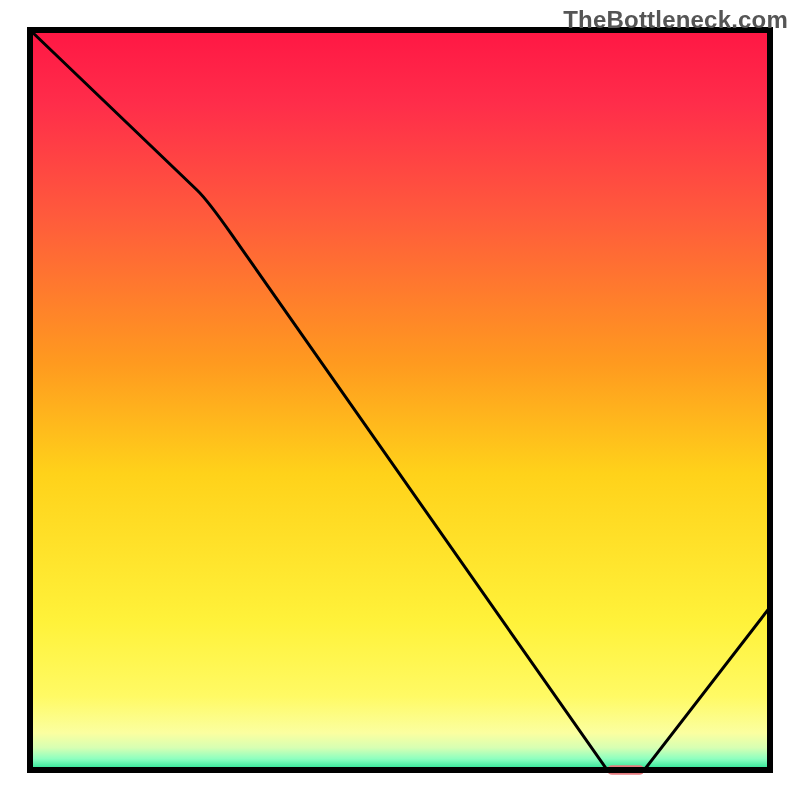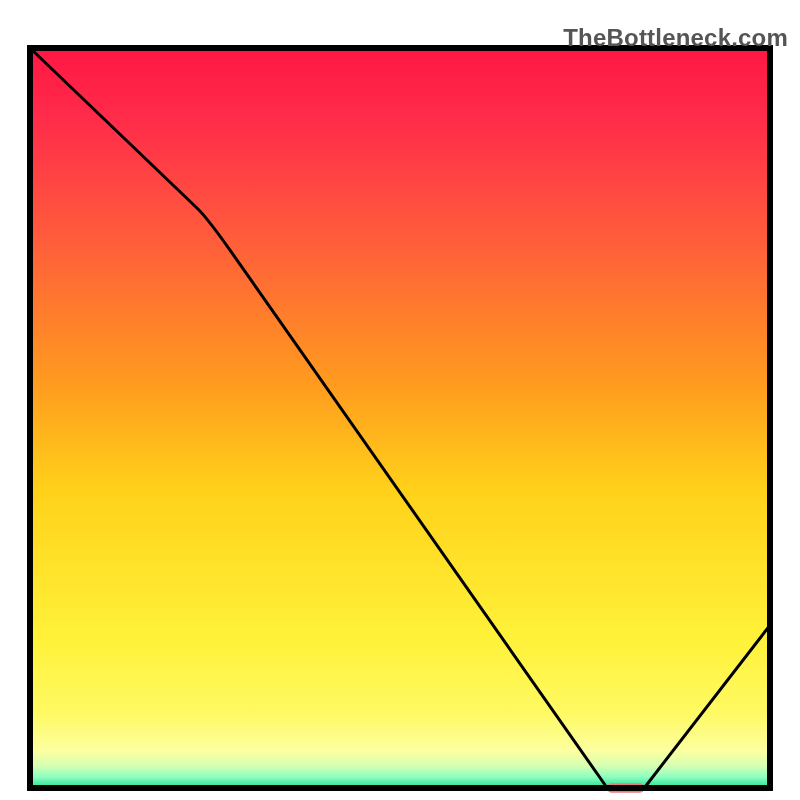--- a/index.html
+++ b/index.html
@@ -7,21 +7,20 @@
     padding: 0;
     width: 800px;
     height: 800px;
     background: #fff;
     font-family: Arial, sans-serif;
   }
   .chart-wrap {
     position: relative;
     width: 800px;
     height: 580px;
-    margin-top: 18px;
   }
   .watermark {
     position: absolute;
     top: 6px;
     right: 12px;
     font-size: 24px;
     font-weight: 600;
     color: #555;
     letter-spacing: 0.2px;
   }

